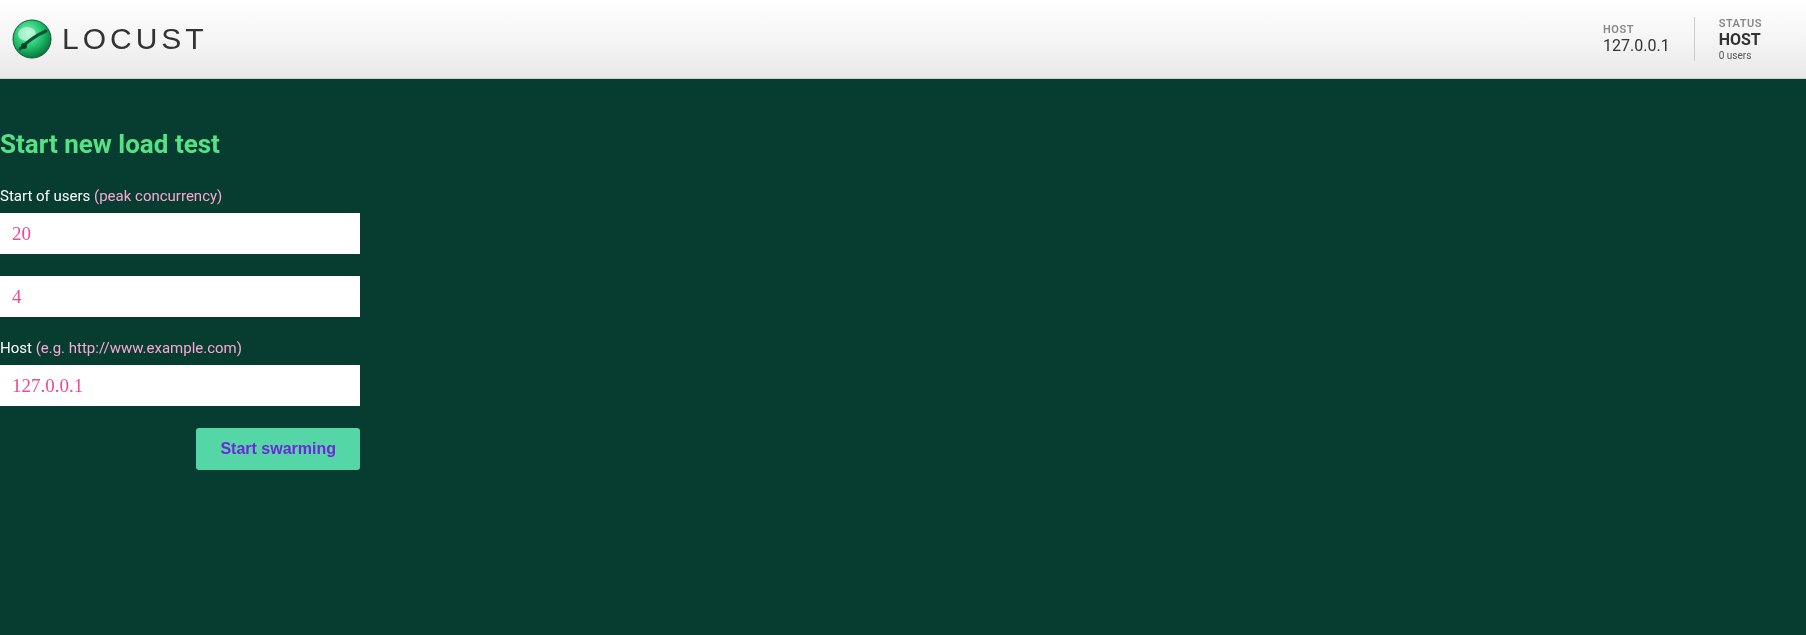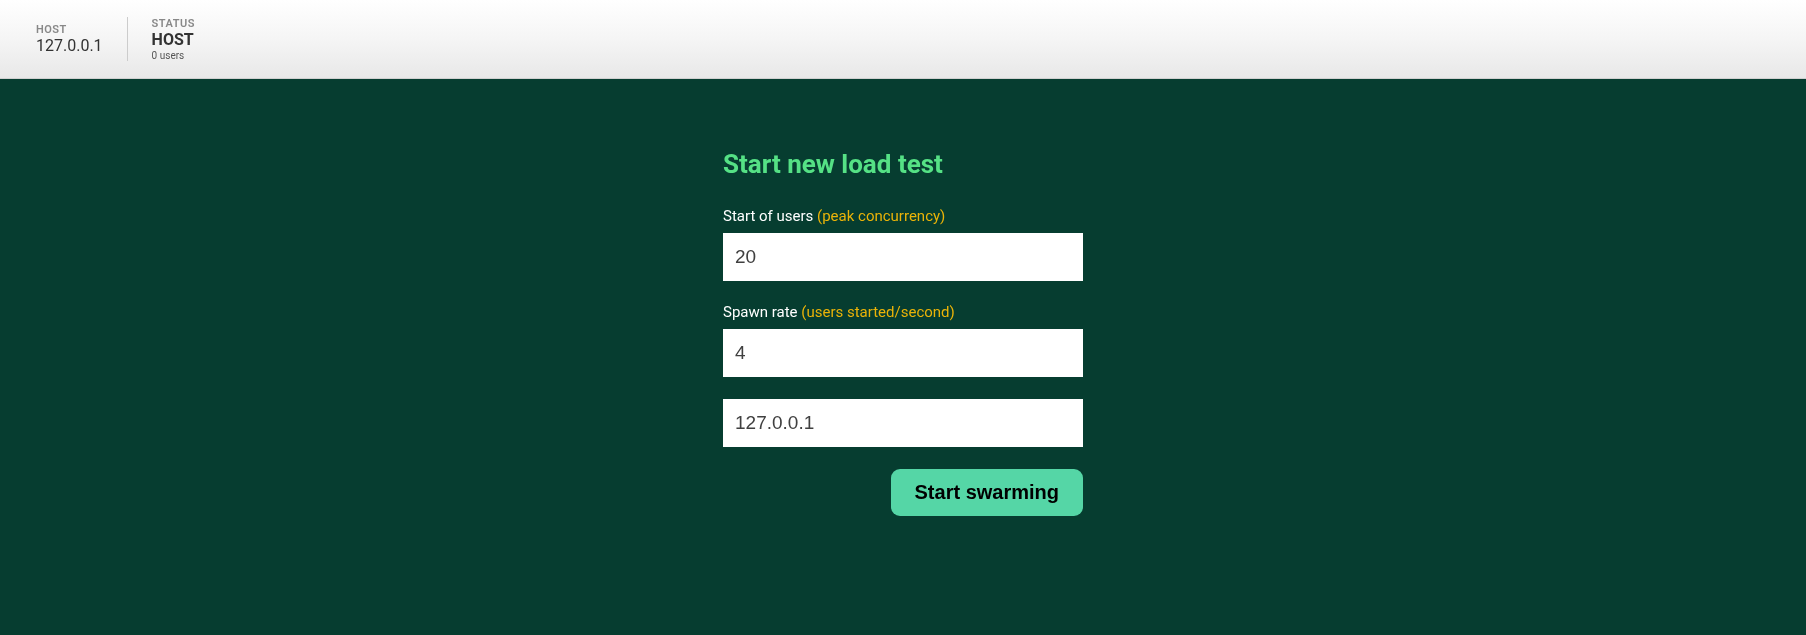--- a/index.html
+++ b/index.html
@@ -66,76 +66,93 @@
     }
     .status-value.bold {
       font-weight: 700;
     }
     .status-sub {
       font-size: 10px;
       color: #555;
       line-height: 1.1;
     }
     .main {
-      padding-top: 70px;
+      padding-top: 50px;
       display: flex;
-      justify-content: center;
     }
     .form-container {
       width: 360px;
     }
     .form-title {
       color: #55e185;
       font-size: 26px;
       font-weight: 700;
       margin-bottom: 28px;
     }
     .form-group {
       margin-bottom: 22px;
     }
     .form-label {
       color: #fff;
       font-size: 15px;
       display: block;
       margin-bottom: 8px;
     }
     .form-label .hint {
-      color: #eab308;
+      color: #f9a8d4;
     }
     .form-input {
       width: 100%;
-      height: 48px;
+      height: 41px;
       border: none;
       background: #fff;
       font-size: 19px;
       padding: 0 12px;
-      color: #404040;
+      color: #ec4899;
       outline: none;
-      font-family: Liberation Sans, sans-serif;
+      font-family: Liberation Serif, serif;
     }
     .button-row {
       display: flex;
       justify-content: flex-end;
       margin-top: 18px;
     }
     .submit-btn {
       background: #55d6a6;
       border: none;
-      color: #000000;
-      font-size: 20px;
+      color: #6d28d9;
+      font-size: 16px;
       font-weight: 700;
       padding: 12px 24px;
       cursor: pointer;
-      border-radius: 9px;
+      border-radius: 3px;
     }
   </style>
 </head>
 <body>
 
 <div class="header">
+  <div class="logo-wrap">
+    <span class="logo-icon">
+      <svg viewBox="0 0 40 40" width="40" height="40">
+        <defs>
+          <radialGradient id="g1" cx="40%" cy="35%" r="65%">
+            <stop offset="0%" stop-color="#7cf9b8"></stop>
+            <stop offset="60%" stop-color="#1fbf6b"></stop>
+            <stop offset="100%" stop-color="#0b7a3f"></stop>
+          </radialGradient>
+        </defs>
+        <circle cx="20" cy="20" r="19" fill="url(#g1)" stroke="#0a5a30" stroke-width="1"></circle>
+        <ellipse cx="15" cy="15" rx="9" ry="7" fill="#ffffff" opacity="0.5"></ellipse>
+        <path d="M8 30 Q 20 18 34 12" stroke="#053" stroke-width="3" fill="none" stroke-linecap="round"></path>
+        <circle cx="12" cy="27" r="3" fill="#042"></circle>
+      </svg>
+    </span>
+    <span class="logo-text">LOCUST</span>
+  </div>
   <div class="header-right">
     <div class="status-block">
       <div class="status-label">HOST</div>
       <div class="status-value">127.0.0.1</div>
     </div>
     <div class="status-block">
       <div class="status-label">STATUS</div>
       <div class="status-value bold">HOST</div>
       <div class="status-sub">0 users</div>
     </div>
@@ -147,27 +164,27 @@
     <h2 class="form-title">Start new load test</h2>
 
     <div class="form-group">
       <label class="form-label">
         <span>Start of users </span><span class="hint">(peak concurrency)</span>
       </label>
       <input class="form-input" type="text" value="20" style="">
     </div>
 
     <div class="form-group">
-      <label class="form-label">
-        <span>Spawn rate </span><span class="hint">(users started/second)</span>
-      </label>
       <input class="form-input" type="text" value="4" style="">
     </div>
 
     <div class="form-group">
+      <label class="form-label">
+        <span>Host </span><span class="hint">(e.g. http://www.example.com)</span>
+      </label>
       <input class="form-input" type="text" value="127.0.0.1" style="">
     </div>
 
     <div class="button-row">
       <button class="submit-btn">Start swarming</button>
     </div>
   </div>
 </div>
 
 </body></html>

